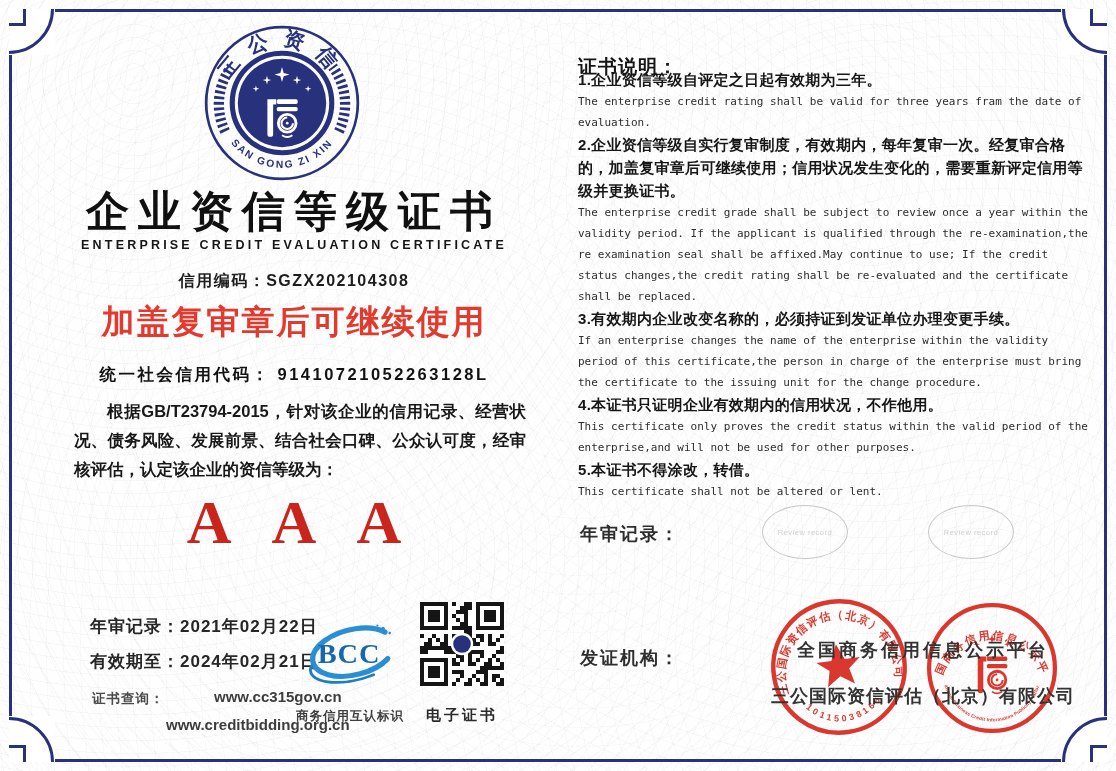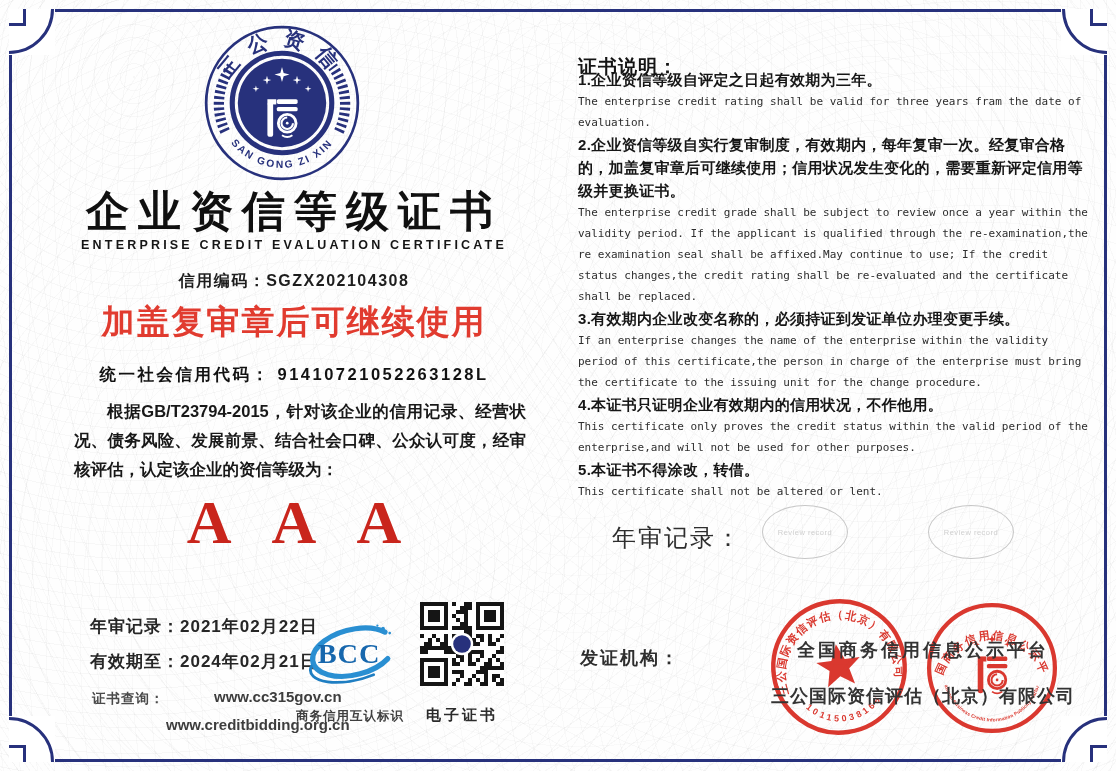--- a/index.html
+++ b/index.html
@@ -65,22 +65,22 @@
     font-family:"Liberation Serif","DejaVu Serif",serif;
     font-size:15px;font-weight:600;color:#2b2b2b;letter-spacing:3px;}
 
   
   .notes-heading{position:absolute;left:578px;top:26px;font-weight:700;font-size:19px;
     letter-spacing:1px;color:#141414;margin-top:28px;}
   .notes{position:absolute;left:578px;top:68px;width:516px;}
   .note-cn{font-weight:600;font-size:15px;line-height:23px;color:#161616;letter-spacing:.3px;}
   .note-en{font-family:"DejaVu Sans Mono","Liberation Mono",monospace;
     font-size:11px;line-height:21px;color:#2d2d2d;}
-  .review-label{position:absolute;left:580px;top:522px;font-weight:400;font-size:24px;
-    letter-spacing:2px;color:#2e2e2e;margin-left:32px;}
+  .review-label{position:absolute;left:580px;top:522px;font-weight:700;font-size:18px;
+    letter-spacing:2px;color:#2e2e2e;}
   .oval{position:absolute;width:86px;height:54px;border:1.5px solid #c7c7c7;border-radius:50%;
     display:flex;align-items:center;justify-content:center;}
   .oval-1{left:762px;top:505px;}
   .oval-2{left:928px;top:505px;}
   .oval span{font-size:7.5px;color:#cfcfcf;letter-spacing:.5px;}
   .issuer-label{position:absolute;left:580px;top:646px;font-weight:600;font-size:18px;
     letter-spacing:2px;color:#2e2e2e;}
   .stamp-left{position:absolute;left:768px;top:596px;width:142px;height:142px;opacity:.92;
     transform:rotate(-8deg);}
   .stamp-right{position:absolute;left:924px;top:600px;width:136px;height:136px;opacity:.92;}

